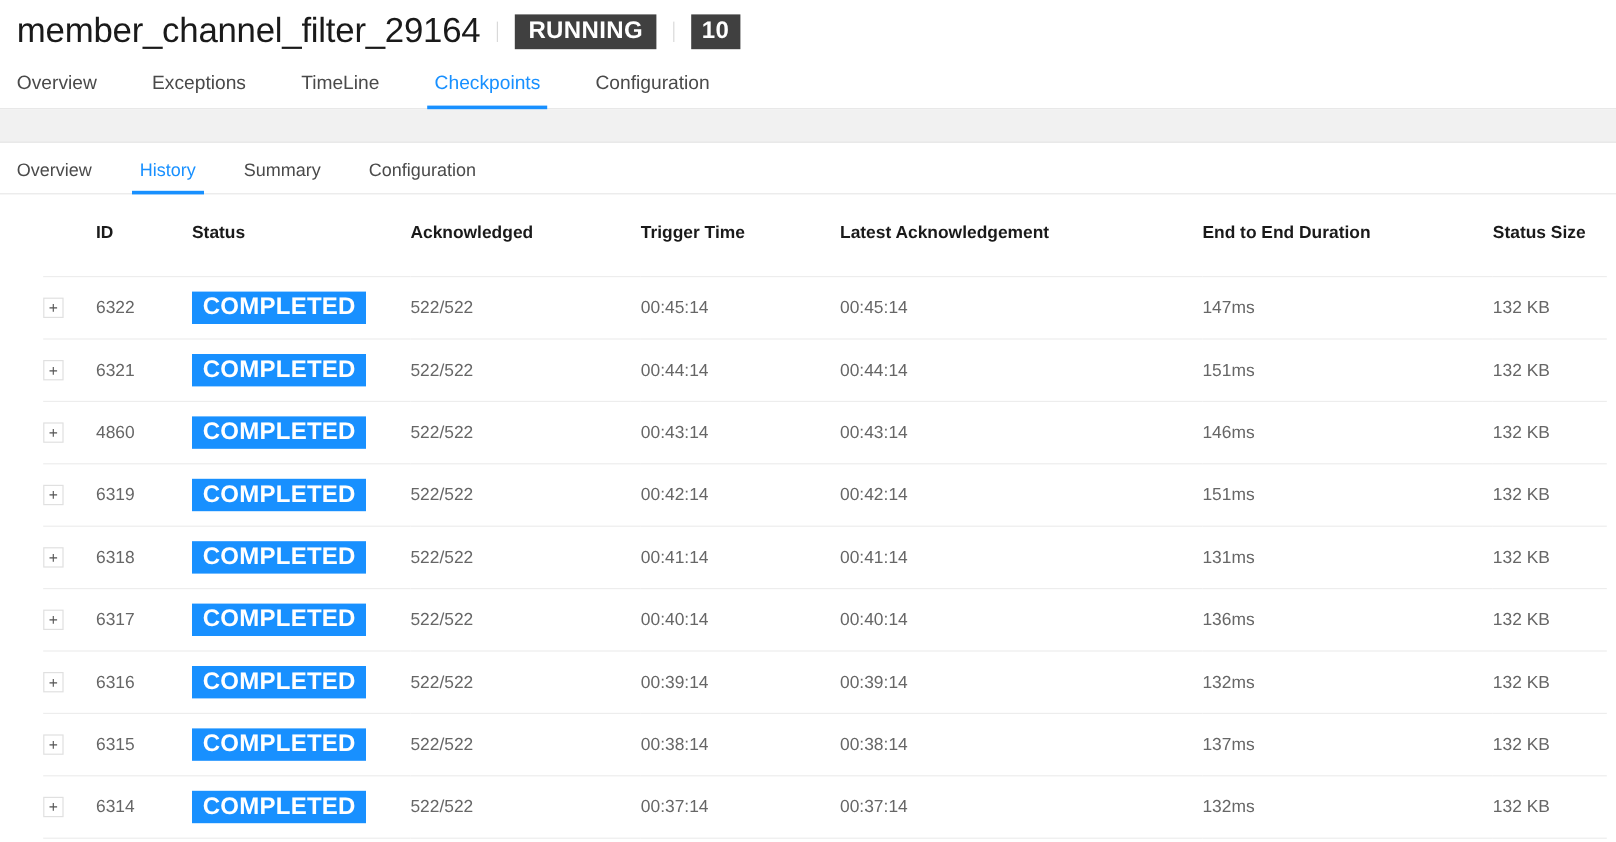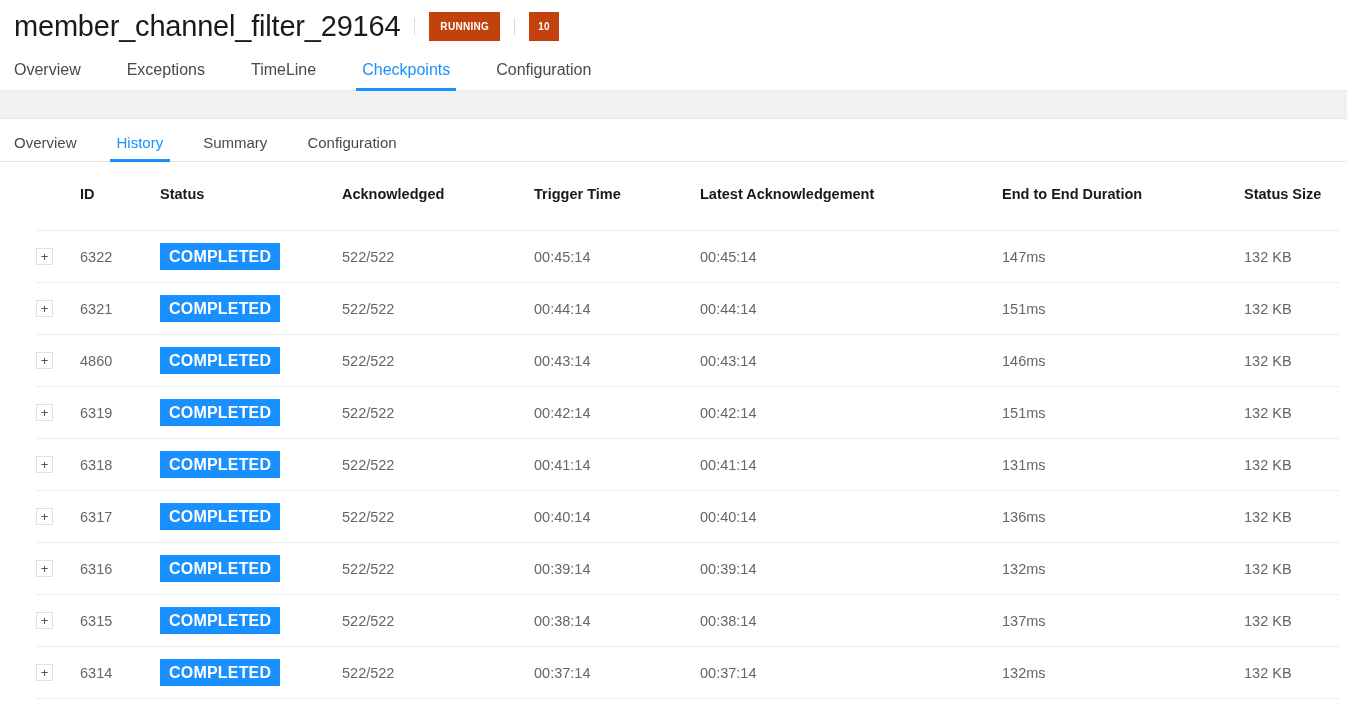--- a/index.html
+++ b/index.html
@@ -37,23 +37,23 @@
     background: #d9d9d9;
     margin: 0 22px;
     flex: none;
   }
   .badge {
     display: inline-flex;
     align-items: center;
     justify-content: center;
     height: 29px;
     padding: 0 11px;
-    background: #c2410c;
+    background: #404040;
     color: #ffffff;
-    font-size: 10px;
+    font-size: 20px;
     font-weight: bold;
     letter-spacing: 0.3px;
     white-space: nowrap;
   }
   .badge-count { padding: 0 9px; }
 
   .meta-row {
     display: flex;
     align-items: center;
     height: 36px;
@@ -173,21 +173,21 @@
     font-family: "Liberation Sans", sans-serif;
   }
   .status-pill {
     display: inline-flex;
     align-items: center;
     justify-content: center;
     height: 27px;
     padding: 0 9px;
     background: #1890ff;
     color: #ffffff;
-    font-size: 16px;
+    font-size: 20px;
     font-weight: bold;
     letter-spacing: 0.2px;
   }
 </style>
 </head>
 <body>
 
 <div class="job-header">
   <div class="title-row">
     <span class="job-title">member_channel_filter_29164</span>

